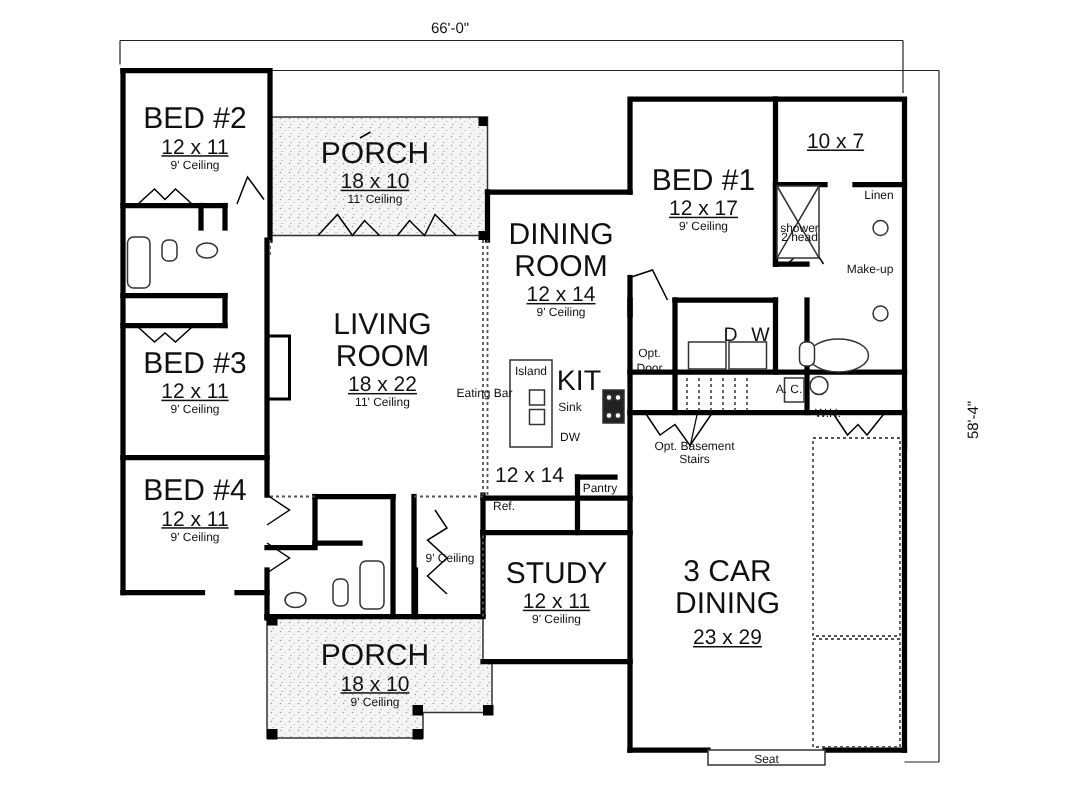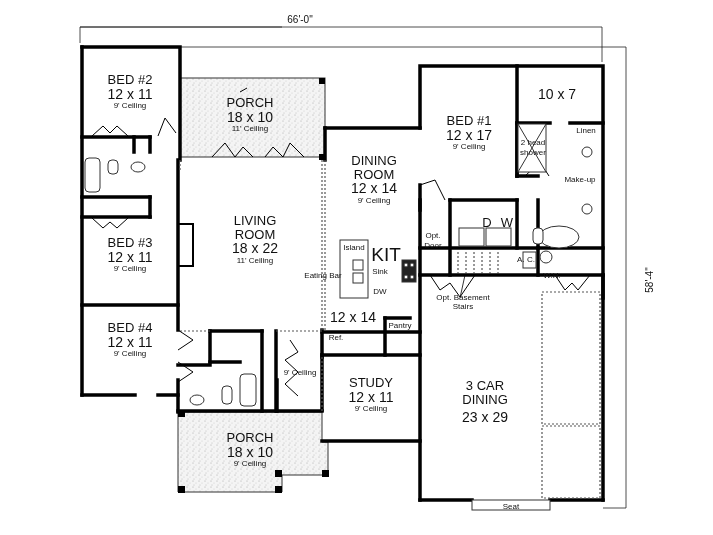--- a/index.html
+++ b/index.html
@@ -1,20 +1,20 @@
 <!DOCTYPE html>
 <html><head>
   <meta charset="utf-8">
   <style>
     html, body { margin:0; padding:0; background:#ffffff; }
     body { width:713px; height:535px; position:relative; overflow:hidden; font-family:"Liberation Sans", sans-serif; }
     svg { position:absolute; left:0; top:0; }
     .lbl { position:absolute; transform:translate(-50%,-50%); text-align:center; color:#111; white-space:nowrap; line-height:1.05; }
-    .rname { font-size:13px; display:block; }
-    .rsize { font-size:14px; display:block; }
+    .rname { font-size:20px; display:block; }
+    .rsize { font-size:14px; display:block;text-decoration:underline; }
     .rceil { font-size:8px; display:block; margin-top:1px; }
     .small { font-size:8px; }
     .dim { font-size:10px; }
   </style>
 </head>
 <body>
 
 <svg width="713" height="535" viewBox="0 0 713 535">
   <defs>
     <pattern id="speckle" width="6" height="6" patternUnits="userSpaceOnUse">
@@ -240,29 +240,29 @@
   <span class="rceil">9' Ceiling</span>
 </div>
 <div class="lbl" style="left:485px;top:402px">
   <span class="rname">3 CAR</span>
   <span class="rname">DINING</span>
   <span class="rsize" style="margin-top:4px">23 x 29</span>
 </div>
 <div class="lbl rceil" style="left:300px;top:372px">9' Ceiling</div>
 
 <div class="lbl small" style="left:586px;top:131px">Linen</div>
-<div class="lbl small" style="left:533px;top:143px">2 head</div>
+<div class="lbl small" style="left:533px;top:159px">2 head</div>
 <div class="lbl small" style="left:533px;top:153px">shower</div>
 <div class="lbl small" style="left:580px;top:180px">Make-up</div>
 <div class="lbl" style="left:487px;top:223px;font-size:13px">D</div>
 <div class="lbl" style="left:507px;top:223px;font-size:13px">W</div>
 <div class="lbl small" style="left:433px;top:236px">Opt.</div>
 <div class="lbl small" style="left:433px;top:246px">Door</div>
 <div class="lbl small" style="left:354px;top:248px">Island</div>
-<div class="lbl small" style="left:323px;top:276px">Eating Bar</div>
+<div class="lbl small" style="left:323px;top:263px">Eating Bar</div>
 <div class="lbl small" style="left:380px;top:272px">Sink</div>
 <div class="lbl small" style="left:380px;top:292px">DW</div>
 <div class="lbl small" style="left:526px;top:260px">A. C.</div>
 <div class="lbl small" style="left:552px;top:276px">W.H.</div>
 <div class="lbl small" style="left:463px;top:298px">Opt. Basement</div>
 <div class="lbl small" style="left:463px;top:307px">Stairs</div>
 <div class="lbl small" style="left:400px;top:326px">Pantry</div>
 <div class="lbl small" style="left:336px;top:338px">Ref.</div>
 <div class="lbl small" style="left:511px;top:507px">Seat</div>
 

